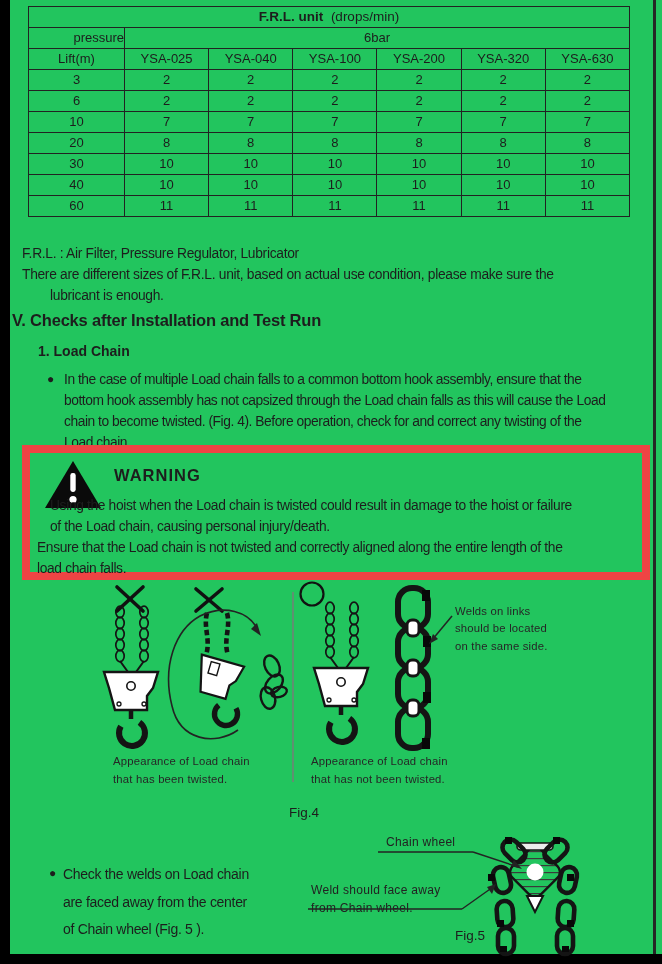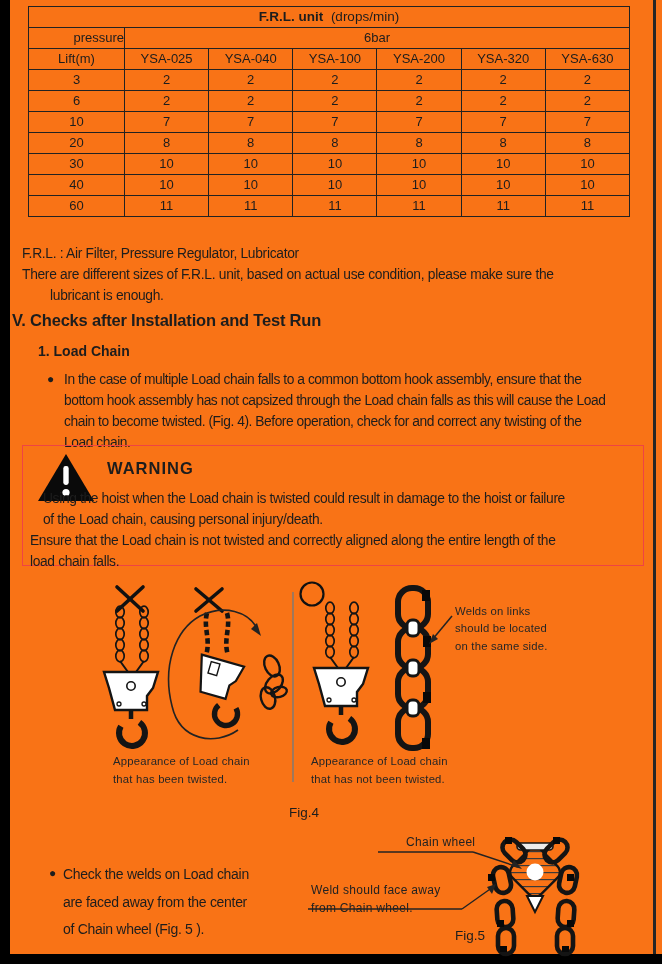--- a/index.html
+++ b/index.html
@@ -1,16 +1,16 @@
 <!DOCTYPE html>
 <html><head>
 <meta charset="utf-8">
 <style>
   html,body{margin:0;padding:0;background:#d8d8d8;}
-  .page{position:relative;width:662px;height:964px;background:#f97316;overflow:hidden;
+  .page{position:relative;width:662px;height:964px;background:#22c55e;overflow:hidden;
         font-family:"Liberation Sans",sans-serif;color:#1d1d1d;}
   
   .edge-left{position:absolute;left:0;top:0;width:10px;height:964px;background:#000;}
   .edge-bottom{position:absolute;left:0;top:954px;width:662px;height:10px;background:#000;}
   .edge-right{position:absolute;left:653px;top:0;width:3px;height:964px;background:#262626;}
 
   
   table.frl{position:absolute;left:28px;top:6px;width:602px;border-collapse:collapse;
             table-layout:fixed;font-size:13px;color:#1d1d1d;}
   .frl td{border:1.3px solid #222;text-align:center;height:20px;padding:0;line-height:1.1;}
@@ -23,21 +23,21 @@
 
   .h1{position:absolute;left:12px;top:311px;font-size:16.5px;font-weight:bold;
       letter-spacing:-0.2px;white-space:nowrap;}
   .h2{position:absolute;left:38px;top:343px;font-size:14px;font-weight:bold;white-space:nowrap;}
 
   .bullet-glyph{position:absolute;font-size:12px;}
   .bg1{left:47px;top:372px;}
   .blines{position:absolute;left:64px;top:369px;}
   .blines div{font-size:13.8px;letter-spacing:-0.45px;line-height:21px;white-space:nowrap;}
 
-  .warnbox{position:absolute;left:22px;top:445px;width:612px;height:119px;border:1px solid #ef4444;padding-left:8px;}
+  .warnbox{position:absolute;left:22px;top:445px;width:612px;height:119px;border:8px solid #ef4444;}
   .warn-tri{position:absolute;left:14px;top:7px;}
   .warn-title{position:absolute;left:84px;top:13px;font-size:16.5px;font-weight:bold;
               letter-spacing:1px;white-space:nowrap;}
   .warnlines{position:absolute;left:0;top:42px;width:100%;}
   .warnlines div{font-size:13.8px;letter-spacing:-0.35px;line-height:21px;white-space:nowrap;}
   .warnlines .ind{padding-left:20px;} .warnlines .ind2{padding-left:7px;}
 
   .art{position:absolute;left:0;top:0;width:662px;height:964px;pointer-events:none;}
 
   .cap{position:absolute;font-size:11.3px;line-height:17.5px;color:#262626;
@@ -46,21 +46,21 @@
   .cap-r{left:311px;top:753px;}
   .weld-note{left:455px;top:603px;line-height:17.3px;}
   .figlab{position:absolute;font-size:13.5px;color:#1d1d1d;white-space:nowrap;}
   .fig4{left:289px;top:805px;} .fig5{left:455px;top:928px;}
 
   .bg2{left:49px;top:866px;}
   .b2lines{position:absolute;left:63px;top:861px;}
   .b2lines div{font-size:14px;letter-spacing:-0.3px;line-height:27.5px;white-space:nowrap;}
 
   .lab{position:absolute;font-size:12px;color:#222;letter-spacing:0.3px;white-space:nowrap;}
-  .lab-cw{left:386px;top:835px;margin-left:20px;}
+  .lab-cw{left:386px;top:835px;}
   .lab-wf{left:311px;top:881px;line-height:18px;}
 </style>
 </head>
 <body>
 
 <div class="page">
   <div class="edge-left"></div>
   <div class="edge-right"></div>
   <div class="edge-bottom"></div>
 

